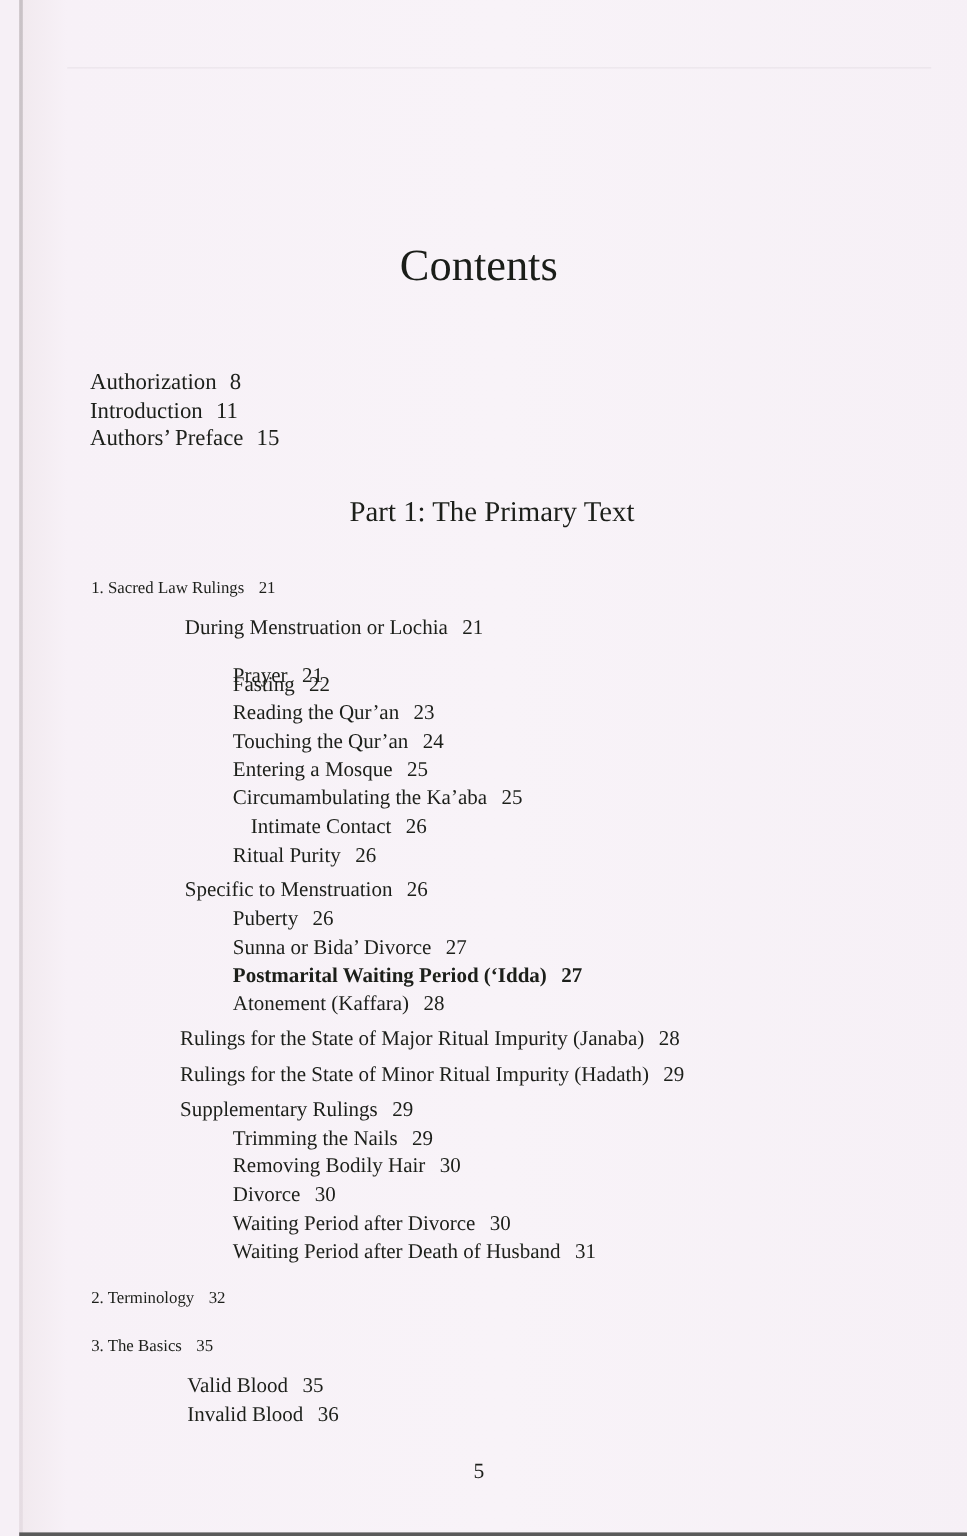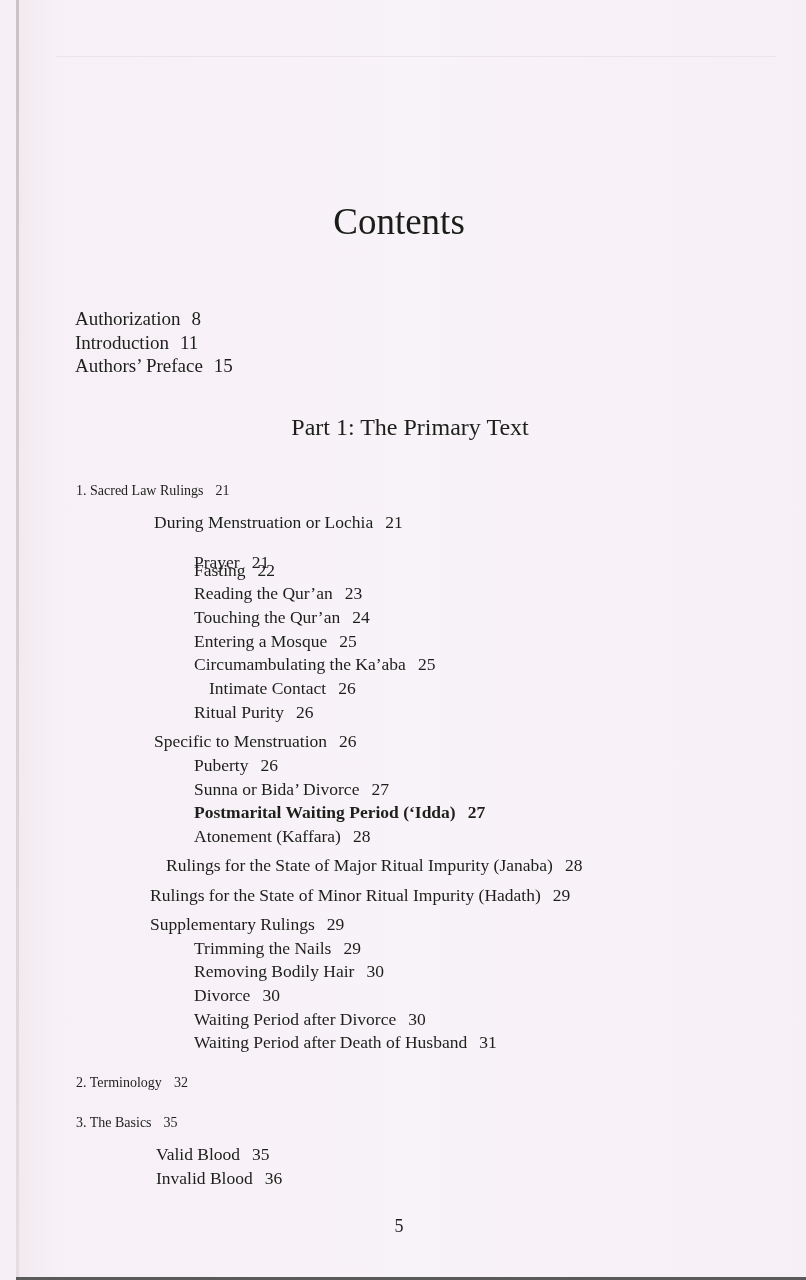--- a/index.html
+++ b/index.html
@@ -148,21 +148,21 @@
     </div>
     <div class="entry" style="left:178px; top:296px;">
       <span>Sunna or Bida’ Divorce</span><span class="pg">27</span>
     </div>
     <div class="entry" style="left:178px; top:319px;font-weight:bold;">
       <span>Postmarital Waiting Period (‘Idda)</span><span class="pg">27</span>
     </div>
     <div class="entry" style="left:178px; top:343px;">
       <span>Atonement (Kaffara)</span><span class="pg">28</span>
     </div>
-    <div class="entry" style="left:134px; top:372px;margin-left:16px;">
+    <div class="entry" style="left:134px; top:372px;">
       <span>Rulings for the State of Major Ritual Impurity (Janaba)</span><span class="pg">28</span>
     </div>
     <div class="entry" style="left:134px; top:402px;">
       <span>Rulings for the State of Minor Ritual Impurity (Hadath)</span><span class="pg">29</span>
     </div>
     <div class="entry" style="left:134px; top:431px;">
       <span>Supplementary Rulings</span><span class="pg">29</span>
     </div>
     <div class="entry" style="left:178px; top:455px;">
       <span>Trimming the Nails</span><span class="pg">29</span>

